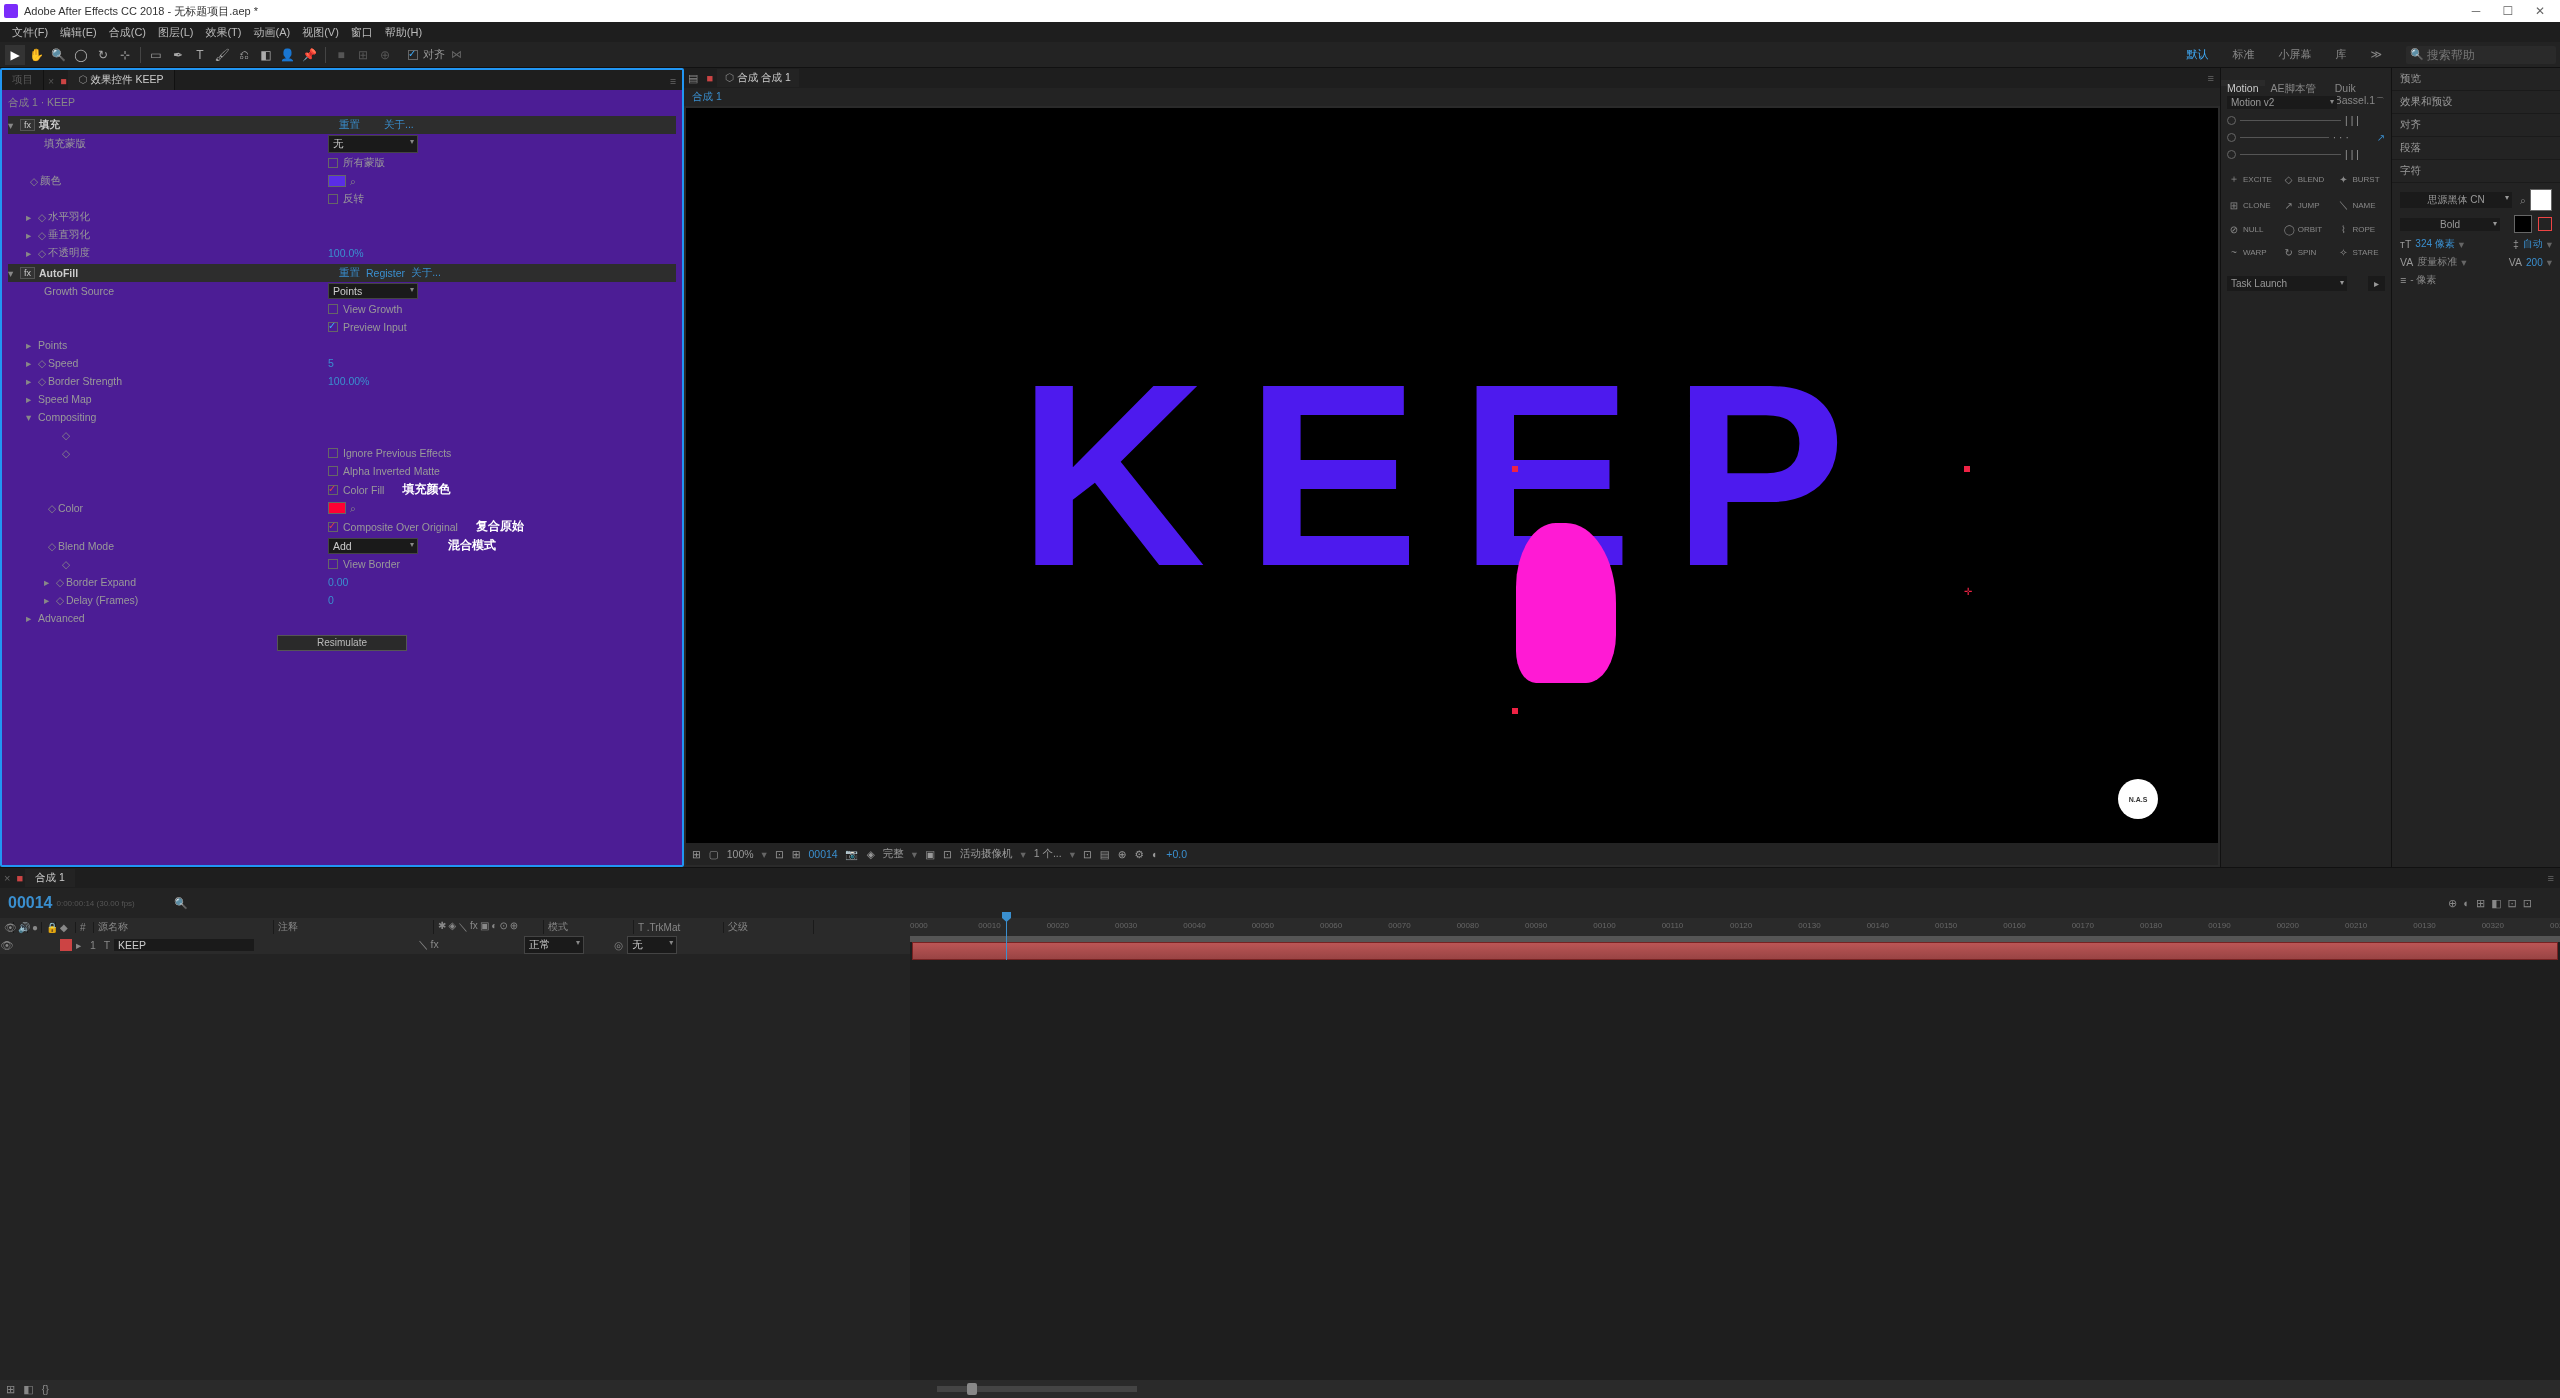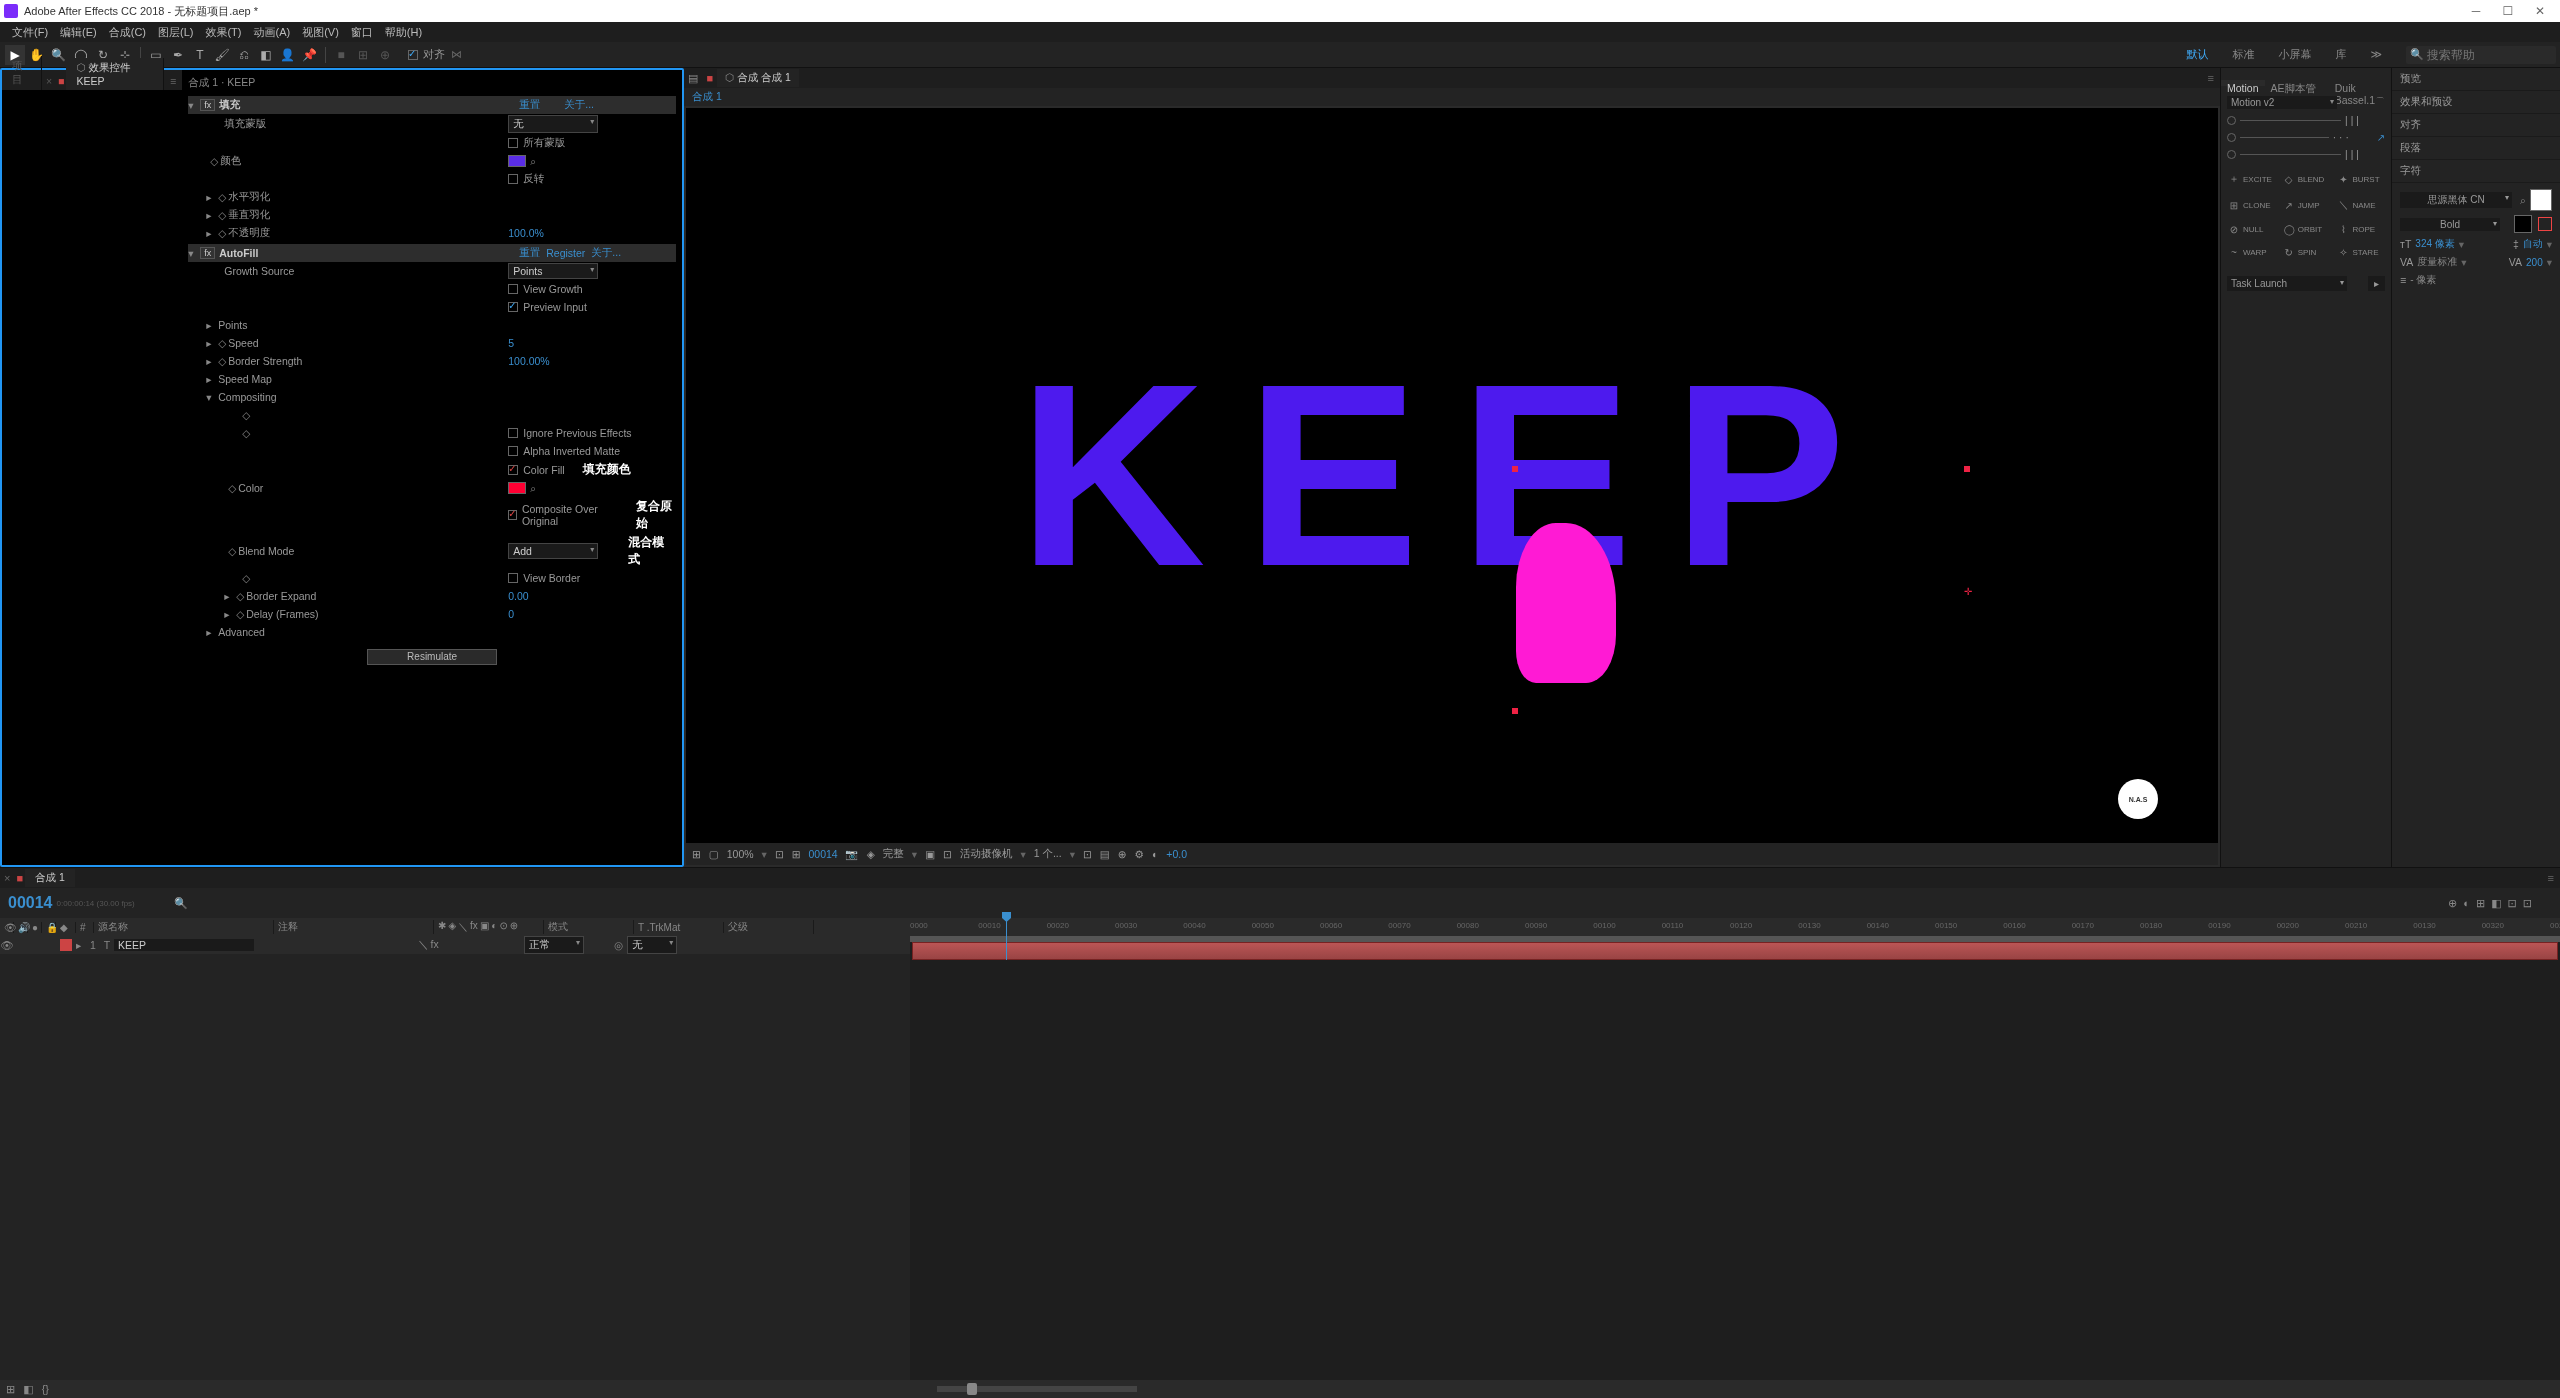--- a/index.html
+++ b/index.html
@@ -14,21 +14,21 @@
 .tool-btn { width: 20px; height: 20px; display: flex; align-items: center; justify-content: center; color: #aaa; margin: 0 1px; font-size: 12px; }
 .tool-btn.active { background: #333; color: #fff; }
 .tool-sep { width: 1px; height: 16px; background: #444; margin: 0 4px; }
 .toolbar .right { margin-left: auto; display: flex; align-items: center; }
 .ws-tab { padding: 2px 12px; color: #888; font-size: 11px; }
 .ws-tab.active { color: #3fa9f5; }
 .search-box { background: #2a2a2a; width: 150px; height: 18px; display: flex; align-items: center; padding: 0 4px; margin-left: 12px; border-radius: 2px; }
 .search-box input { background: none; border: none; color: #888; font-size: 12px; width: 100%; outline: none; }
 .main { display: flex; height: calc(100% - 22px - 20px - 26px); flex-direction: column; }
 .upper { flex: 1; display: flex; border-bottom: 1px solid #111; }
-.panel { background: #000000; display: flex; flex-direction: row; }
+.panel { background: #4c1d95; display: flex; flex-direction: column; }
 .panel-tabs { display: flex; background: #1e1e1e; height: 20px; align-items: flex-end; font-size: 10.5px; }
 .panel-tab { padding: 3px 10px; color: #888; border-right: 1px solid #111; }
 .panel-tab.active { background: #232323; color: #ccc; border-bottom: 1px solid #3fa9f5; }
 .panel-tab.closed { color: #555; }
 .left-panel { width: 684px; border: 2px solid #2196f3; border-radius: 2px; }
 .ecw-body { padding: 4px 6px; font-size: 10.5px; }
 .ecw-head { color: #888; padding: 2px 0 6px; }
 .prop-row { display: flex; align-items: center; min-height: 18px; padding: 1px 0; }
 .prop-row .twirl { width: 12px; color: #888; }
 .prop-row .sw { width: 10px; color: #888; }

